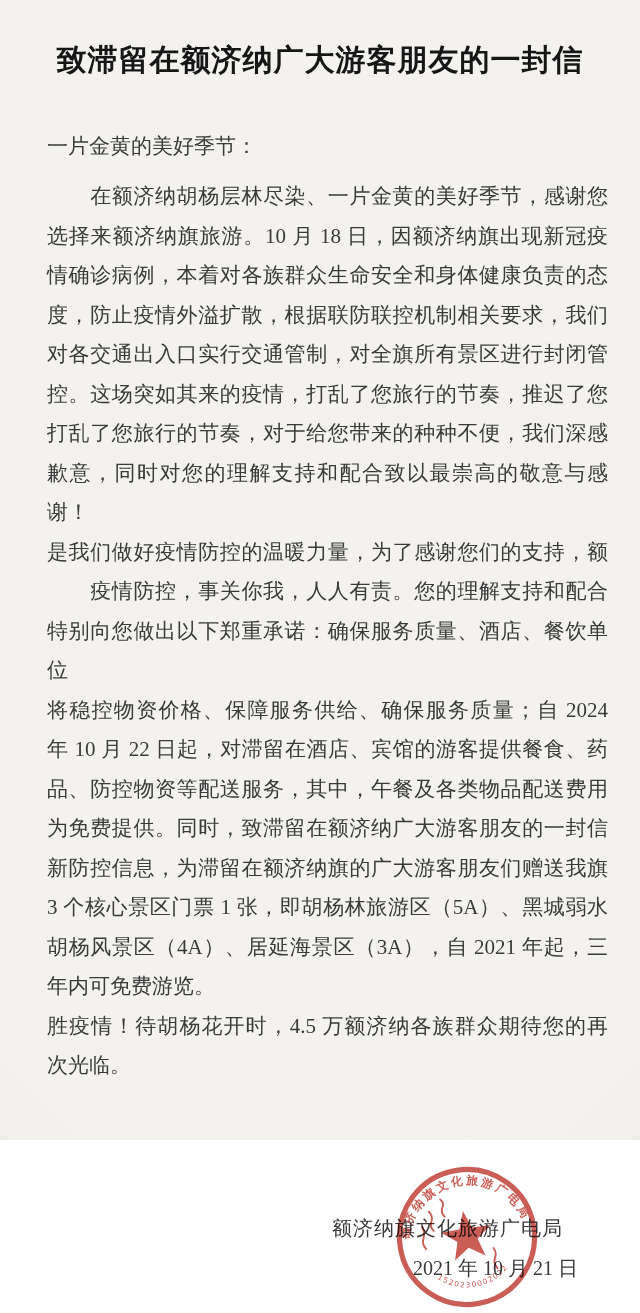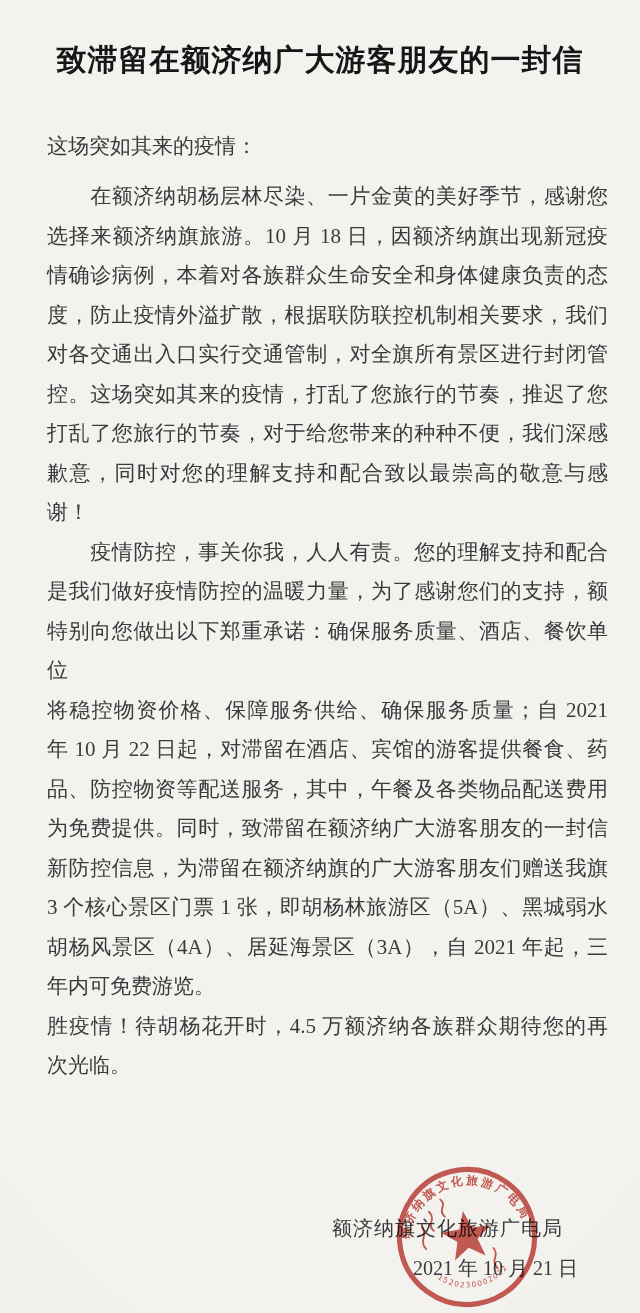--- a/index.html
+++ b/index.html
@@ -6,21 +6,21 @@
     --bg:#f3f2ef;
     --ink:#3a3a3a;
     --title-ink:#161616;
     --stamp:#bf3a30;
   }
   *{margin:0;padding:0;box-sizing:border-box;}
   html,body{width:640px;height:1313px;}
   body{overflow:hidden;}
   .page{
     position:relative;
-    width:640px;height:1313px;
+    width:640px;height:1140px;
     background:radial-gradient(ellipse 135% 110% at 50% 42%, var(--bg) 55%, #e9e7e4 100%);
     font-family:"Liberation Serif","DejaVu Serif",serif;
     color:var(--ink);
   }
   .title{
     padding-top:42px;
     text-align:center;
     font-size:30px;
     font-weight:bold;
     letter-spacing:1px;
@@ -77,39 +77,39 @@
   .stamp .serial{fill:var(--stamp);font-family:"DejaVu Sans","Liberation Sans",sans-serif;font-size:8px;letter-spacing:1.4px;}
   .stamp .mongol{fill:none;stroke:var(--stamp);stroke-width:2;stroke-linecap:round;}
 </style>
 </head>
 <body>
 
 <div class="page">
 
   <div class="title">致滞留在额济纳广大游客朋友的一封信</div>
 
-  <div class="salutation">这场突如其来的疫情：</div>
+  <div class="salutation">一片金黄的美好季节：</div>
 
   <div class="letter-body">
       <div>
         <div class="line">　　在额济纳胡杨层林尽染、一片金黄的美好季节，感谢您</div>
         <div class="line">选择来额济纳旗旅游。10 月 18 日，因额济纳旗出现新冠疫</div>
         <div class="line">情确诊病例，本着对各族群众生命安全和身体健康负责的态</div>
         <div class="line">度，防止疫情外溢扩散，根据联防联控机制相关要求，我们</div>
         <div class="line">对各交通出入口实行交通管制，对全旗所有景区进行封闭管</div>
         <div class="line">控。这场突如其来的疫情，打乱了您旅行的节奏，推迟了您</div>
         <div class="line">打乱了您旅行的节奏，对于给您带来的种种不便，我们深感</div>
         <div class="line">歉意，同时对您的理解支持和配合致以最崇高的敬意与感</div>
         <div class="line end">谢！</div>
       </div>
       <div>
+        <div class="line">是我们做好疫情防控的温暖力量，为了感谢您们的支持，额</div>
         <div class="line">　　疫情防控，事关你我，人人有责。您的理解支持和配合</div>
-        <div class="line">是我们做好疫情防控的温暖力量，为了感谢您们的支持，额</div>
         <div class="line">特别向您做出以下郑重承诺：确保服务质量、酒店、餐饮单位</div>
-        <div class="line">将稳控物资价格、保障服务供给、确保服务质量；自 2021</div>
+        <div class="line">将稳控物资价格、保障服务供给、确保服务质量；自 2024</div>
         <div class="line">年 10 月 22 日起，对滞留在酒店、宾馆的游客提供餐食、药</div>
         <div class="line">品、防控物资等配送服务，其中，午餐及各类物品配送费用</div>
         <div class="line">为免费提供。同时，致滞留在额济纳广大游客朋友的一封信</div>
         <div class="line">新防控信息，为滞留在额济纳旗的广大游客朋友们赠送我旗</div>
         <div class="line">3 个核心景区门票 1 张，即胡杨林旅游区（5A）、黑城弱水</div>
         <div class="line">胡杨风景区（4A）、居延海景区（3A），自 2021 年起，三</div>
         <div class="line end">年内可免费游览。</div>
       </div>
       <div>
         <div class="line">胜疫情！待胡杨花开时，4.5 万额济纳各族群众期待您的再</div>

